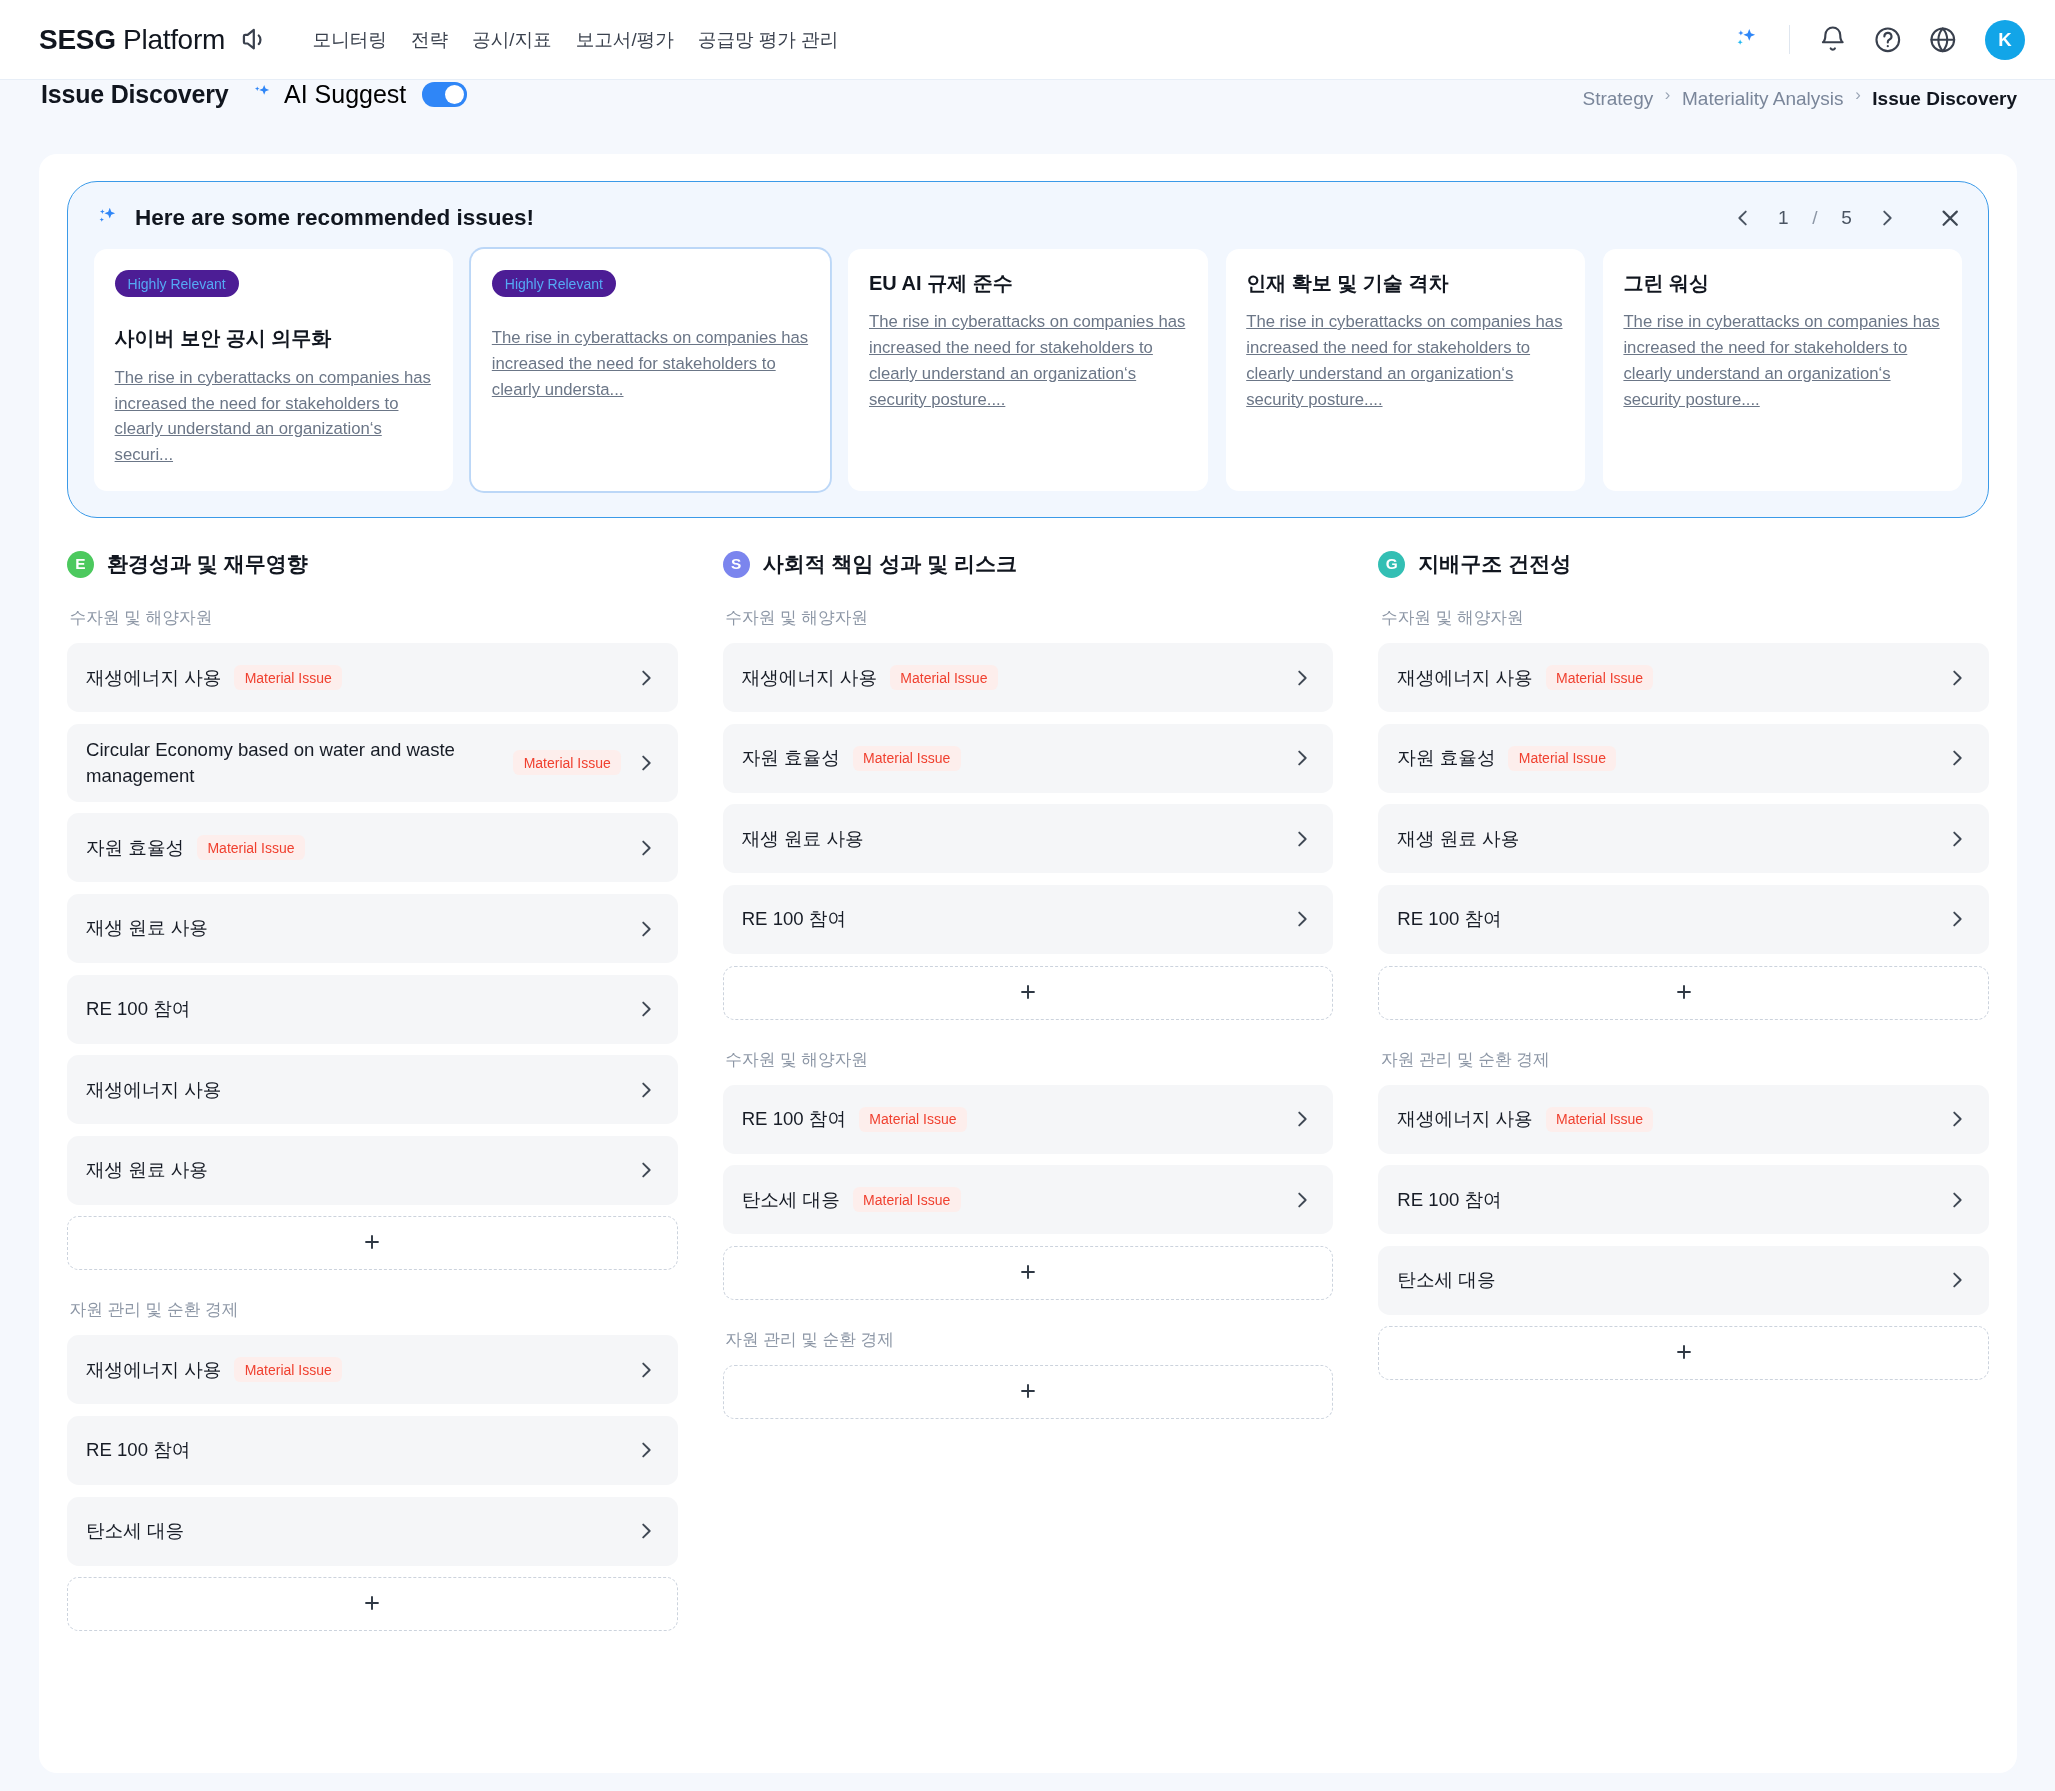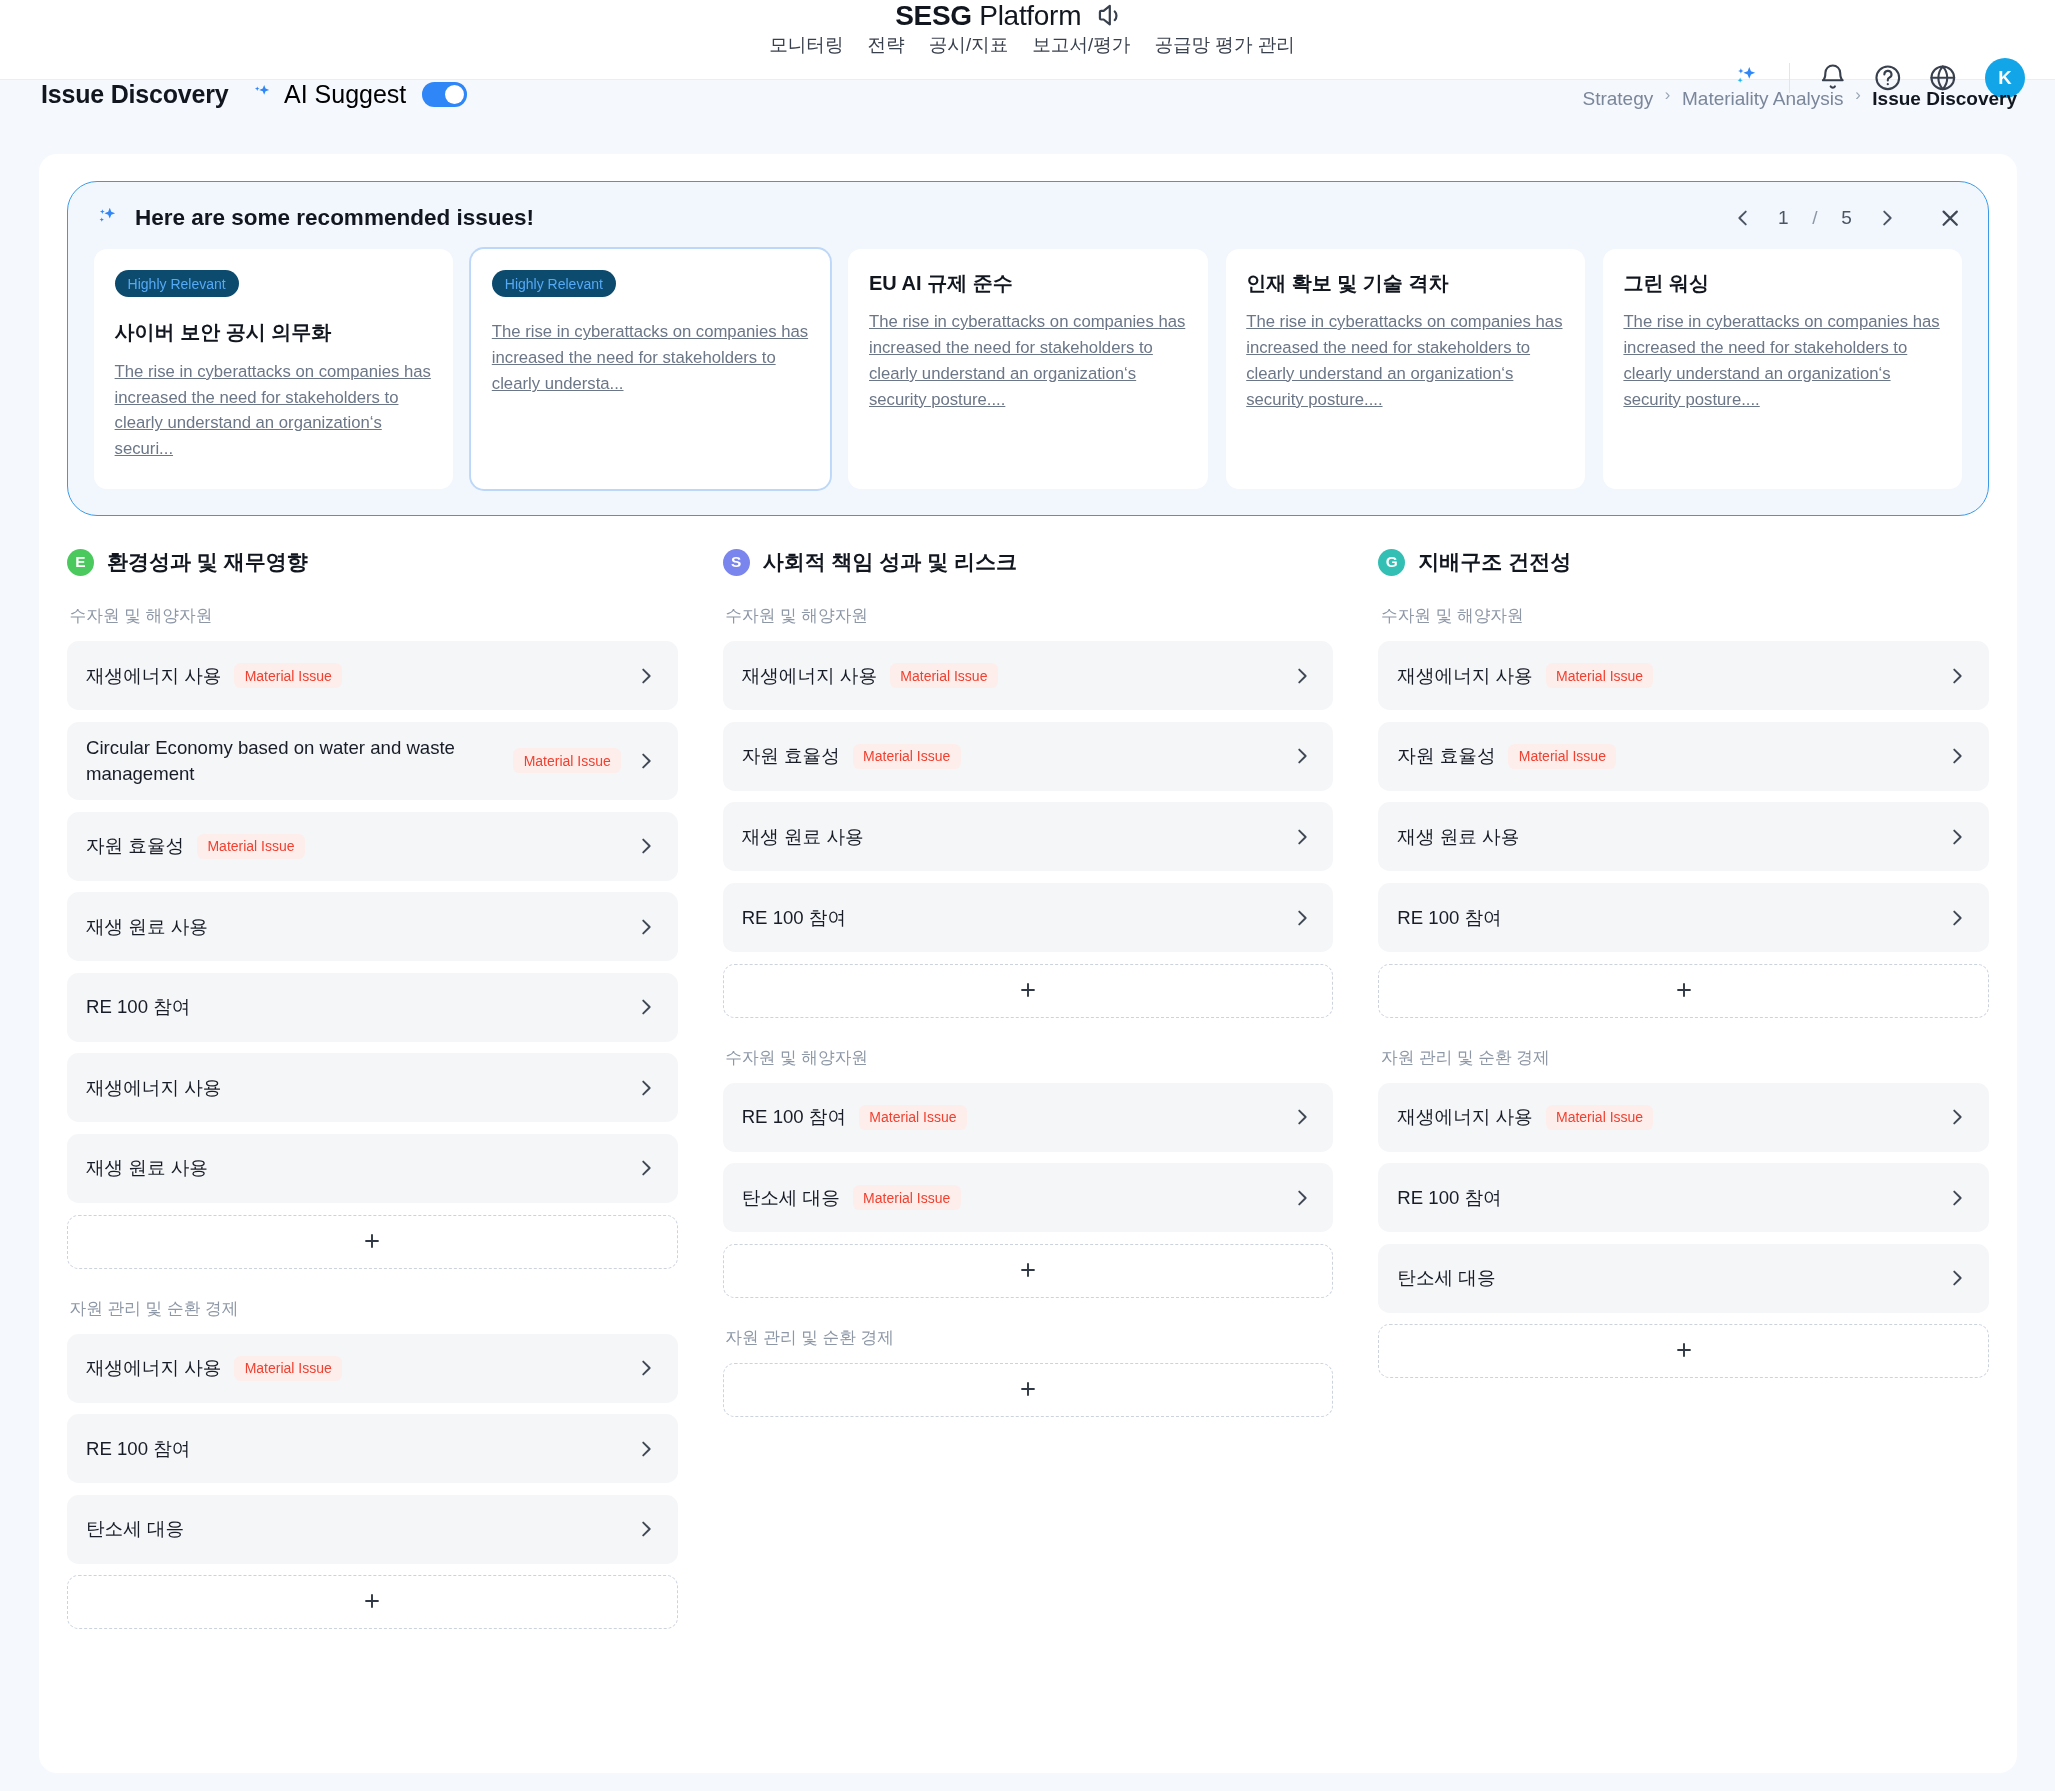--- a/index.html
+++ b/index.html
@@ -13,21 +13,20 @@
   }
 
   
   .topbar {
     height: 80px;
     background: #ffffff;
     display: flex;
     align-items: center;
     padding: 0 31px 0 39px;
     border-bottom: 1.3px solid #e7eef7;
-    flex-direction: column;
   }
   .brand {
     display: flex;
     align-items: center;
     gap: 14px;
     margin-right: 44px;
   }
   .brand-text {
     font-size: 28px;
     letter-spacing: -0.3px;
@@ -173,26 +172,26 @@
     border-radius: 13px;
     padding: 20.6px 20.6px 23px 20.6px;
     min-height: 240px;
     cursor: pointer;
   }
   .rec-card.highlight {
     box-shadow: 0 0 0 1.9px #bcd7f7;
   }
   .rec-badge {
     display: inline-block;
-    background: #0c4a6e;
+    background: #4c1d95;
     color: #55a9f5;
     font-size: 14px;
     padding: 5.8px 13px;
     border-radius: 642px;
-    margin-bottom: 22px;
+    margin-bottom: 28px;
   }
   .rec-title {
     font-size: 20px;
     font-weight: 700;
     color: #11161f;
     line-height: 1.38;
     margin-bottom: 11.6px;
   }
   .rec-desc {
     font-size: 16.7px;

